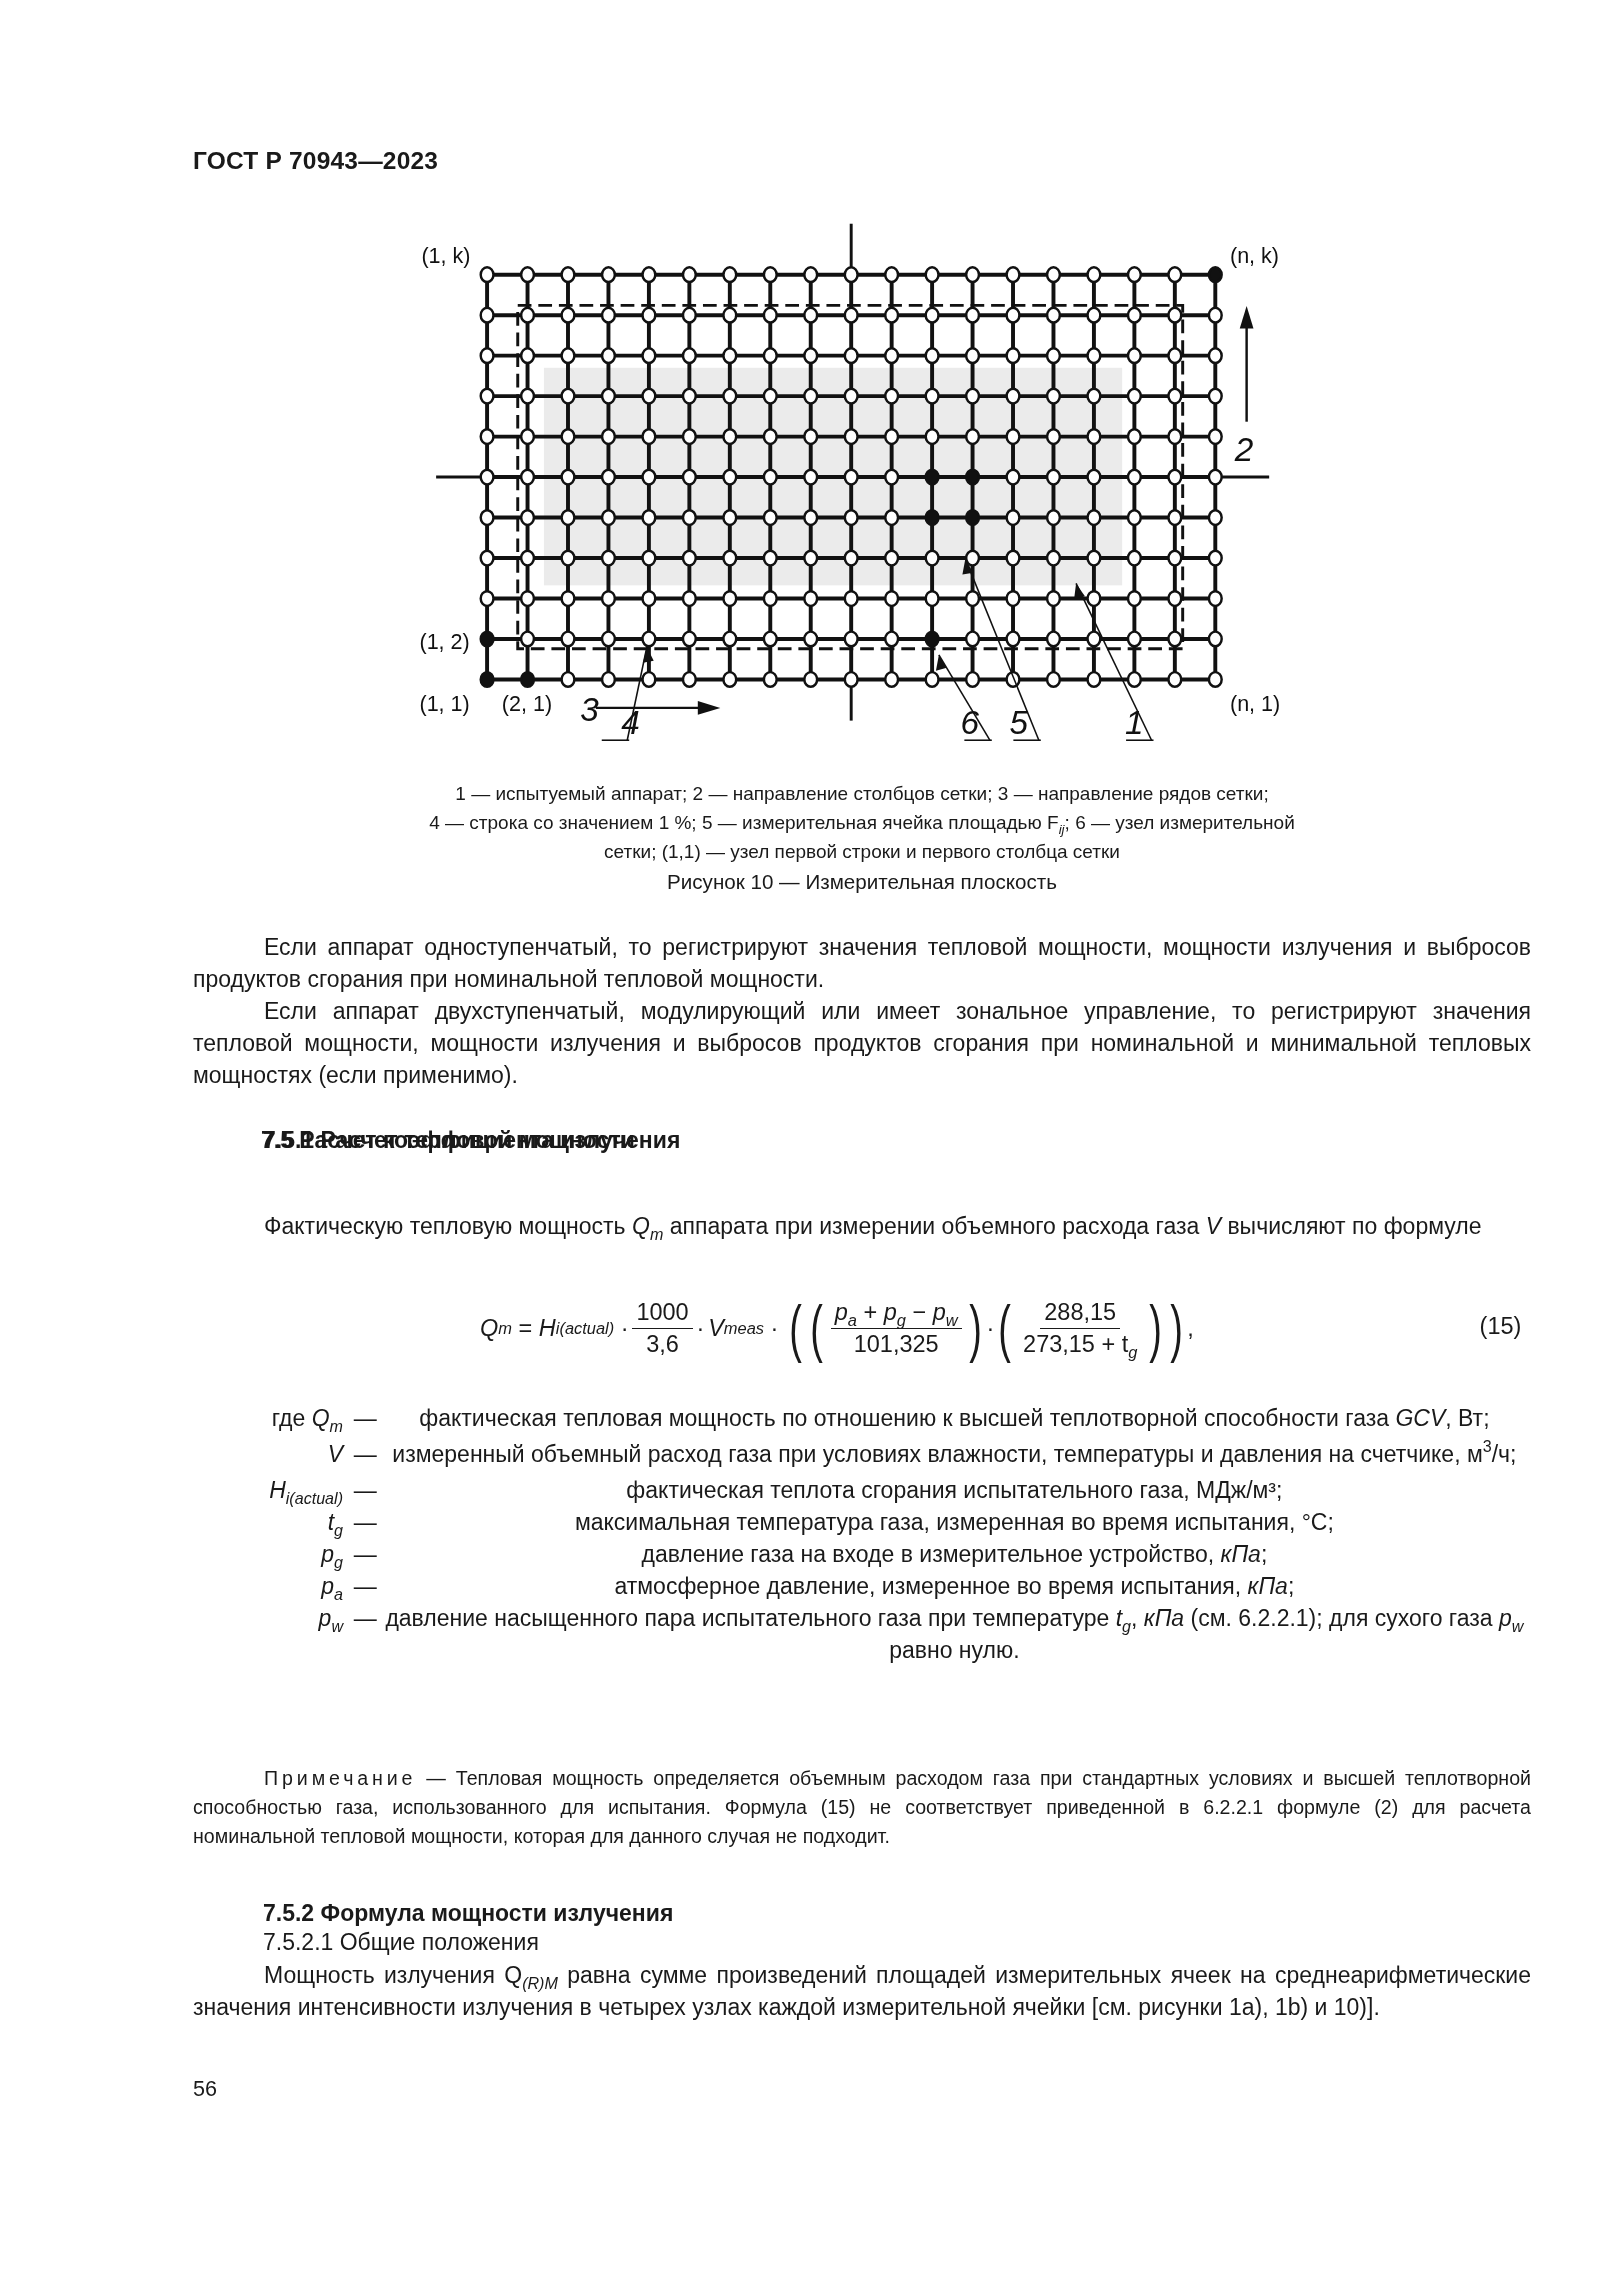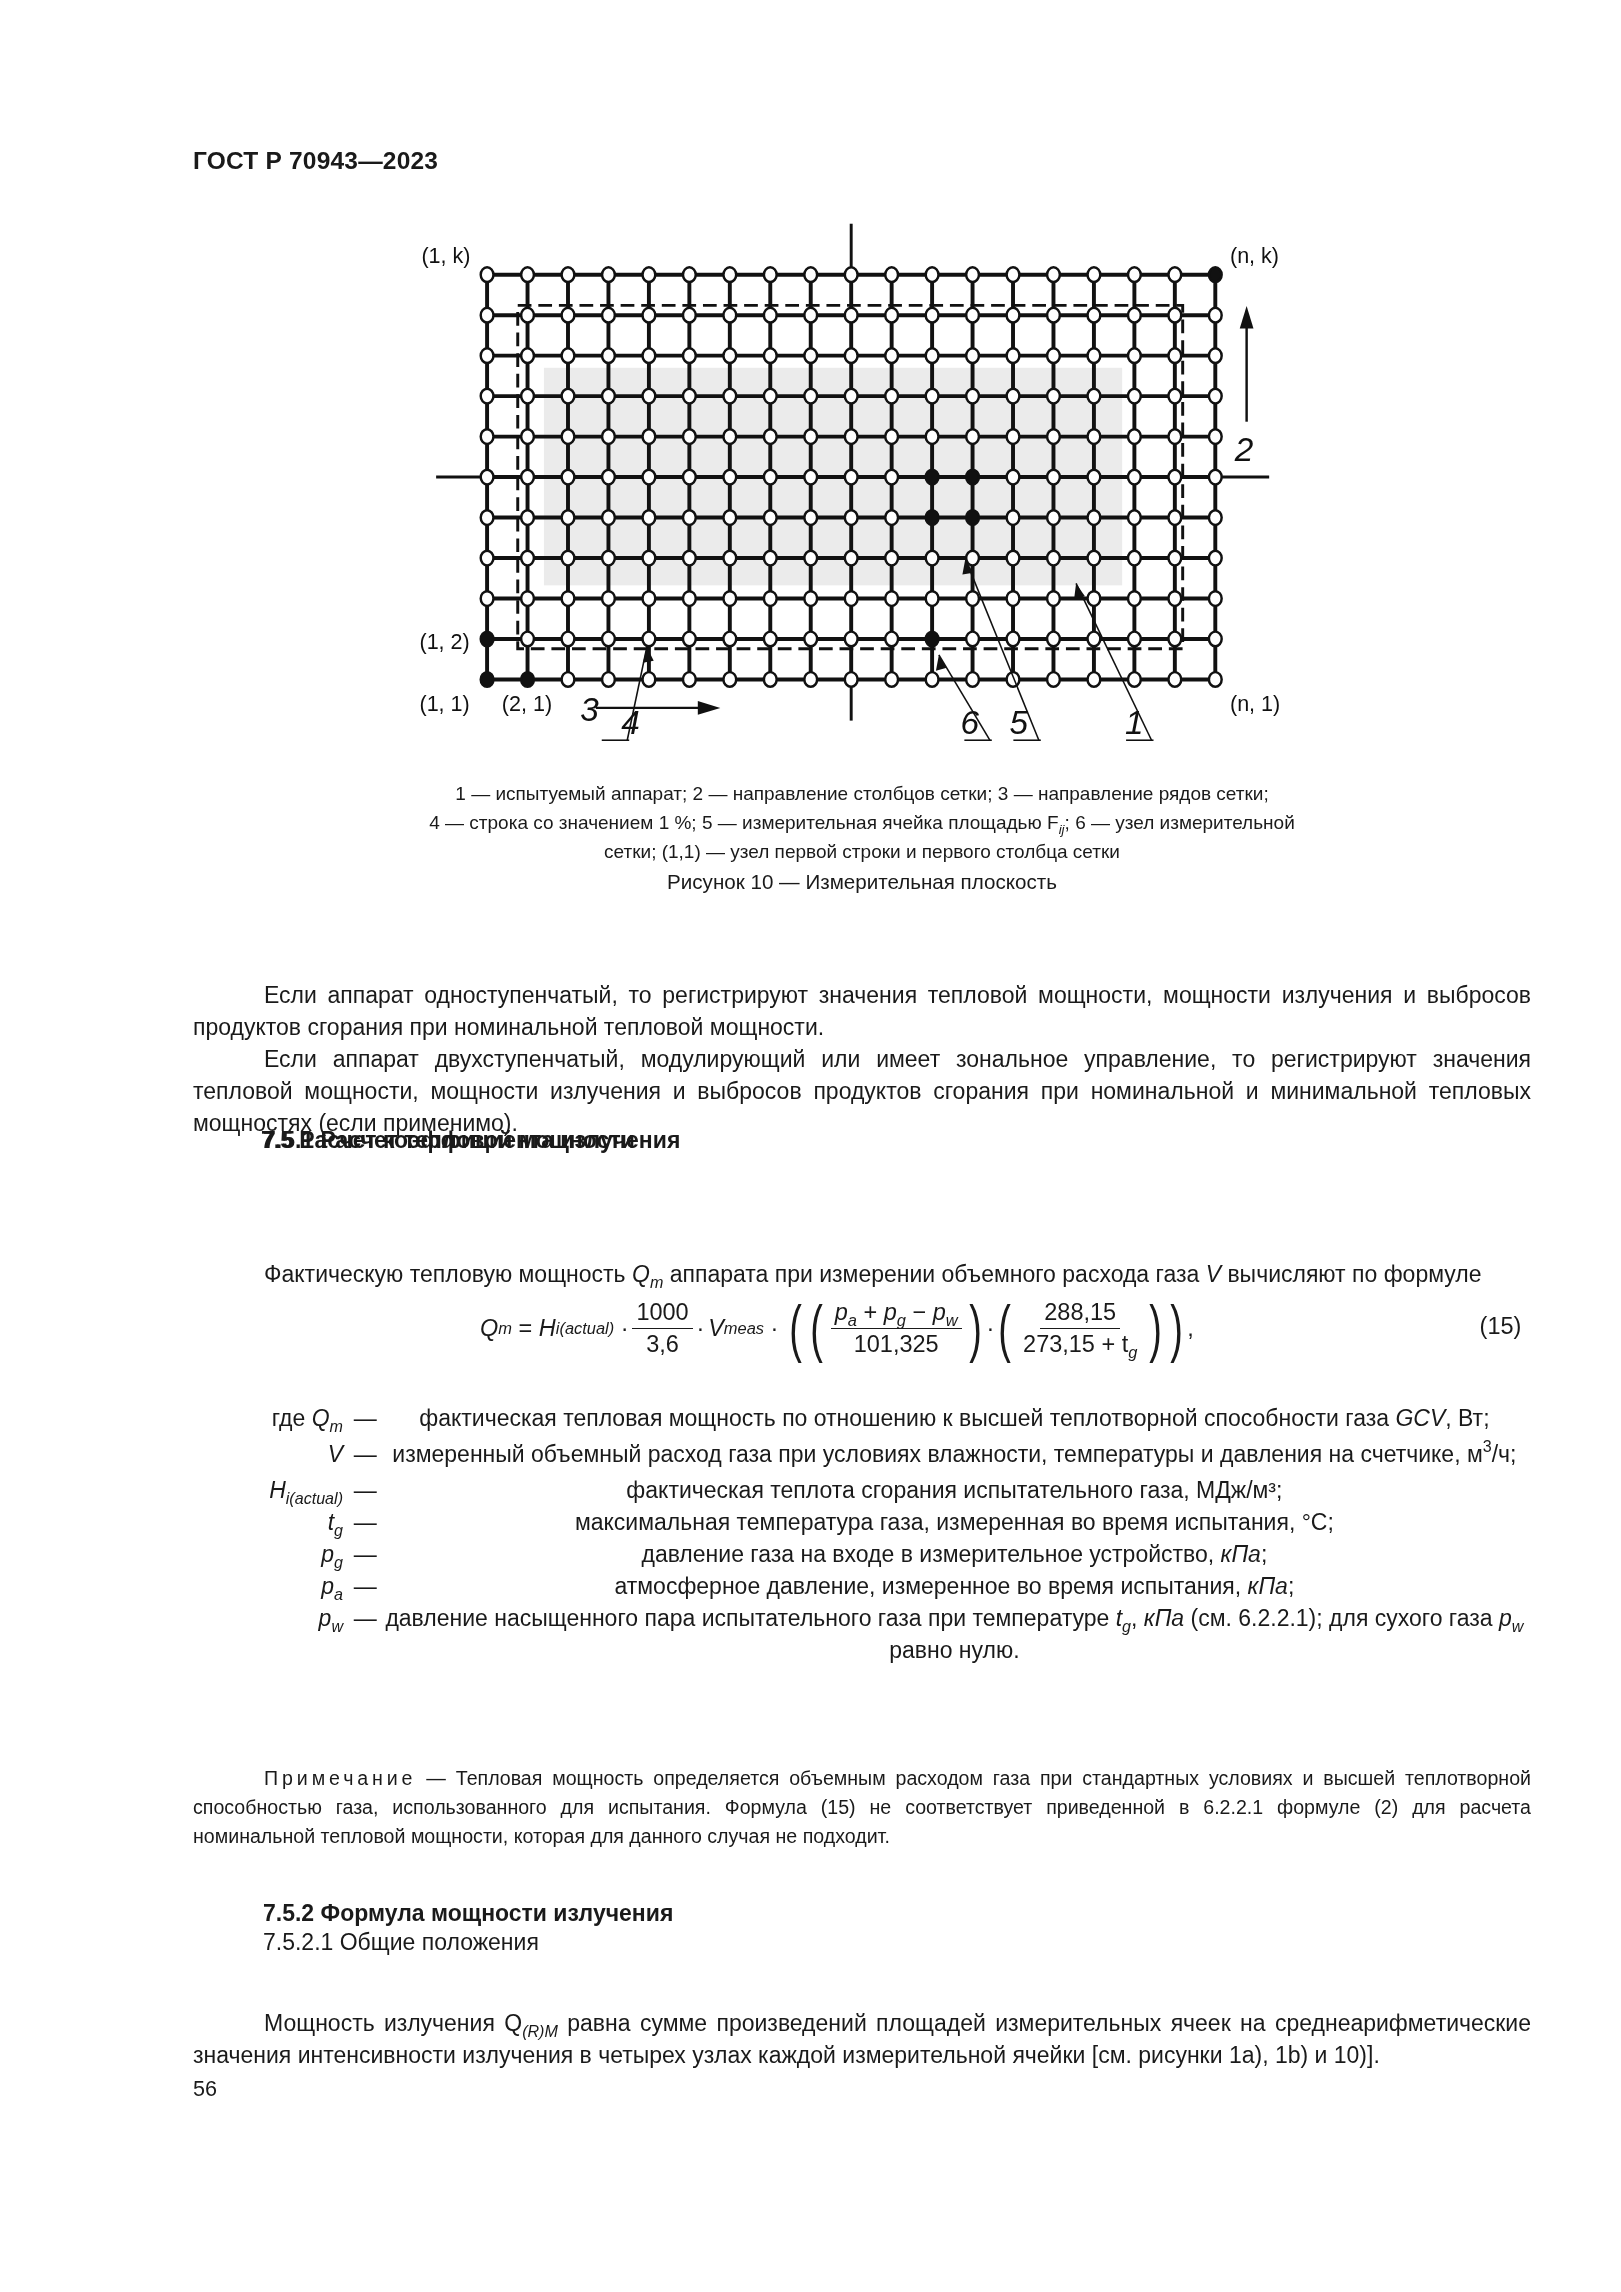--- a/index.html
+++ b/index.html
@@ -4,21 +4,21 @@
 <style>
   html, body { margin:0; padding:0; background:#ffffff; }
   body { width:1621px; height:2293px; position:relative; overflow:hidden;
          font-family:"Liberation Sans", sans-serif; color:#1a1a1a; }
   .abs { position:absolute; }
   .header { left:193px; top:147px; font-size:24.5px; font-weight:bold; letter-spacing:0.2px; }
   .figure { left:0; top:0; width:1621px; height:765px; }
   .caption { left:323px; top:779px; width:1078px; text-align:center; font-size:19px; line-height:29px; }
   .fig-title { left:323px; top:870px; width:1078px; text-align:center; font-size:20.6px; }
   .p { font-size:23px; line-height:32px; text-align:justify; }
-  .indent { text-indent:71px;margin-top:48px; }
+  .indent { text-indent:71px; }
   .h { font-size:23px; font-weight:bold; }
   .formula { left:480px; top:1274px; width:1059px; height:108px; font-size:23.5px; }
   .deflist { left:176px; top:1402px; width:1353px; font-size:23px; line-height:32px; }
   .defrow { display:flex; }
   .defsym { width:167px; text-align:right; padding-right:7.8px; flex:none; white-space:nowrap; }
   .defdash { width:29px; flex:none; text-align:center; }
   .deftext { flex:1;text-align:center; }
   .note { font-size:19.6px; line-height:29px; text-align:justify; }
   .spaced { letter-spacing:3.9px; }
   i { font-style:italic; }

